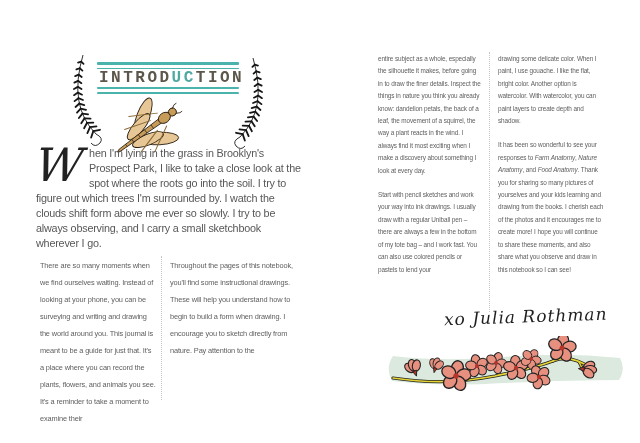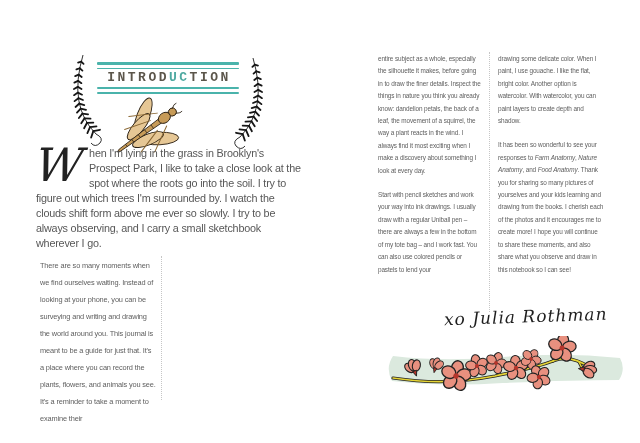--- a/index.html
+++ b/index.html
@@ -21,21 +21,21 @@
   }
   .abs{position:absolute;}
   p{margin:0 0 12px 0;}
   p:last-child{margin-bottom:0;}
 
   
   #banner{left:97px;top:62px;width:142px;text-align:center;}
   .bline{height:2.5px;background:var(--c-banner);margin:0 0 3px 0;border-radius:1px;}
   .bline.thin{height:1.5px;margin:0;}
   #banner-title{
-    font-family:"Liberation Mono",monospace;font-weight:bold;font-size:13px;
+    font-family:"Liberation Mono",monospace;font-weight:bold;font-size:16px;
     letter-spacing:2.5px;margin:3px 0 3px 2px;line-height:12px;white-space:nowrap;
   }
   #banner .bot{margin-top:0;}
   #banner .bot2{margin-top:3px;margin-bottom:0;}
 
   
   #opening{left:36px;top:146px;width:270px;font-size:10.8px;line-height:15px;letter-spacing:-0.2px;color:#575757;}
   #dropcap{
     float:left;font-family:"DejaVu Serif",serif;font-style:italic;font-size:46px;line-height:36px;
     color:#222;margin:1px 6px 0 0;transform:skewX(-6deg);
@@ -182,20 +182,21 @@
 
     <div id="opening" class="abs">
       <span id="dropcap">W</span><span>hen I'm lying in the grass in Brooklyn's Prospect Park, I like to take a close look at the spot where the roots go into the soil. I try to figure out which trees I'm surrounded by. I watch the clouds shift form above me ever so slowly. I try to be always observing, and I carry a small sketchbook wherever I go.</span>
     </div>
 
     <div id="l-col1" class="abs col">
         <p><span>There are so many moments when we find ourselves waiting. Instead of looking at your phone, you can be surveying and writing and drawing the world around you. This journal is meant to be a guide for just that. It's a place where you can record the plants, flowers, and animals you see. It's a reminder to take a moment to examine their</span></p>
       </div>
     <div id="l-divider" class="abs"></div>
     <div id="l-col2" class="abs col">
+        <p><span>Throughout the pages of this notebook, you'll find some instructional drawings. These will help you understand how to begin to build a form when drawing. I encourage you to sketch directly from nature. Pay attention to the</span></p>
       </div>
   </div>
 
   <div class="abs" style="left:320px;top:0;width:320px;height:443px;">
 
     <div id="r-col1" class="abs rcol" style="left:58px;">
         <p><span>entire subject as a whole, especially the silhouette it makes, before going in to draw the finer details. Inspect the things in nature you think you already know: dandelion petals, the back of a leaf, the movement of a squirrel, the way a plant reacts in the wind. I always find it most exciting when I make a discovery about something I look at every day.</span></p>
         <p><span>Start with pencil sketches and work your way into ink drawings. I usually draw with a regular Uniball pen – there are always a few in the bottom of my tote bag – and I work fast. You can also use colored pencils or pastels to lend your</span></p>
       </div>
     <div id="r-divider" class="abs" style="left:169px;"></div>

